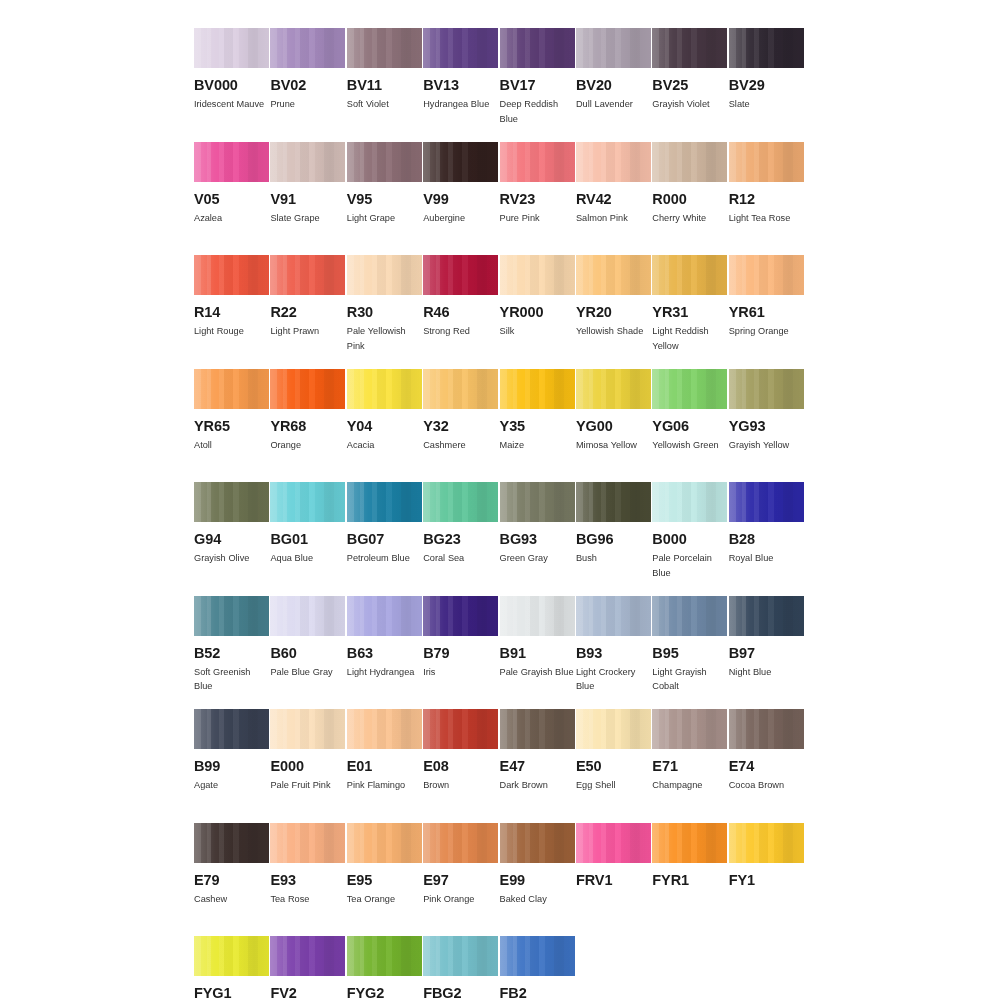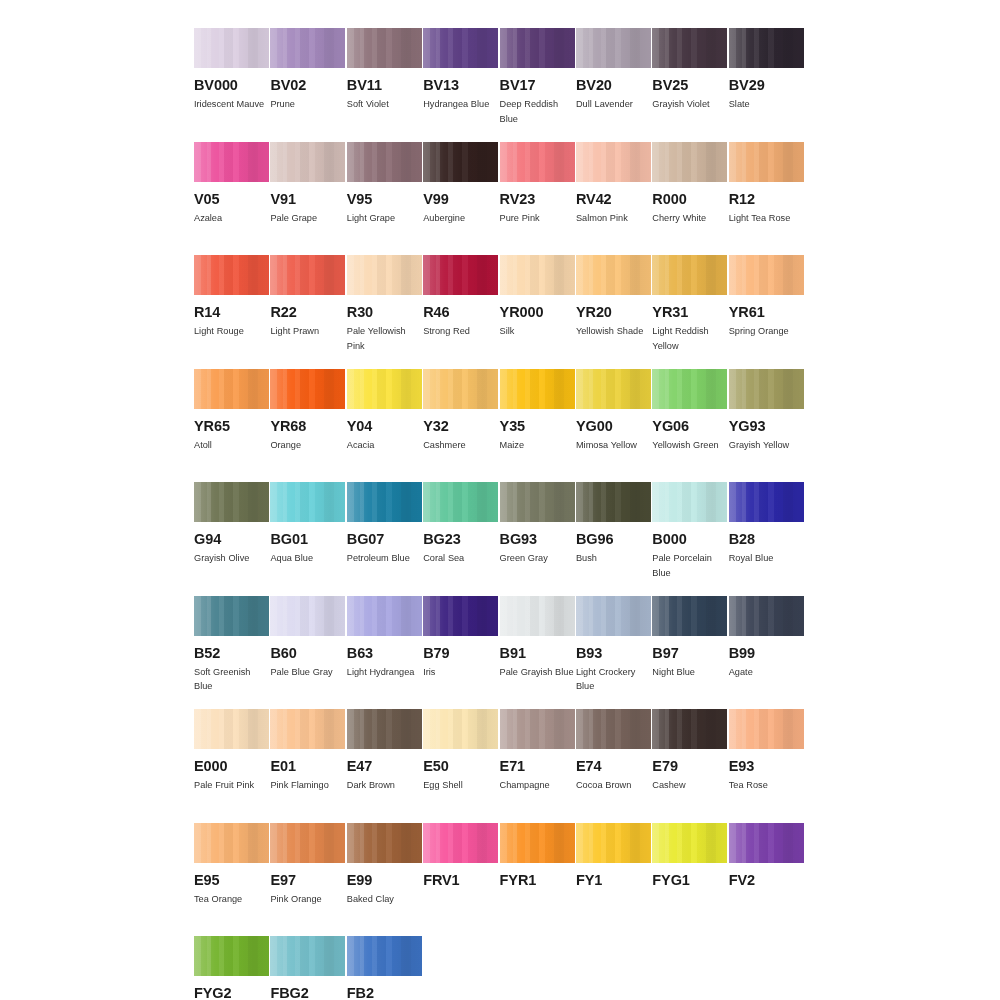--- a/index.html
+++ b/index.html
@@ -183,21 +183,21 @@
         <div class="code">V05</div>
         <div class="name">Azalea</div>
       </div>
       <div class="cell">
         <div class="swatch">
           <div class="base" style="background: rgb(214, 192, 186);"></div>
           <div class="tex"></div>
           <div class="shade"></div>
         </div>
         <div class="code">V91</div>
-        <div class="name">Pale Grape</div>
+        <div class="name">Slate Grape</div>
       </div>
       <div class="cell">
         <div class="swatch">
           <div class="base" style="background: rgb(140, 109, 116);"></div>
           <div class="tex"></div>
           <div class="shade"></div>
         </div>
         <div class="code">V95</div>
         <div class="name">Light Grape</div>
       </div>
@@ -511,20 +511,29 @@
         <div class="swatch">
           <div class="base" style="background: rgb(169, 185, 208);"></div>
           <div class="tex"></div>
           <div class="shade"></div>
         </div>
         <div class="code">B93</div>
         <div class="name">Light Crockery Blue</div>
       </div>
       <div class="cell">
         <div class="swatch">
+          <div class="base" style="background: rgb(110, 136, 166);"></div>
+          <div class="tex"></div>
+          <div class="shade"></div>
+        </div>
+        <div class="code">B95</div>
+        <div class="name">Light Grayish Cobalt</div>
+      </div>
+      <div class="cell">
+        <div class="swatch">
           <div class="base" style="background: rgb(50, 68, 89);"></div>
           <div class="tex"></div>
           <div class="shade"></div>
         </div>
         <div class="code">B97</div>
         <div class="name">Night Blue</div>
       </div>
       <div class="cell">
         <div class="swatch">
           <div class="base" style="background: rgb(58, 66, 84);"></div>
@@ -544,20 +553,29 @@
         <div class="name">Pale Fruit Pink</div>
       </div>
       <div class="cell">
         <div class="swatch">
           <div class="base" style="background: rgb(251, 195, 145);"></div>
           <div class="tex"></div>
           <div class="shade"></div>
         </div>
         <div class="code">E01</div>
         <div class="name">Pink Flamingo</div>
+      </div>
+      <div class="cell">
+        <div class="swatch">
+          <div class="base" style="background: rgb(192, 57, 42);"></div>
+          <div class="tex"></div>
+          <div class="shade"></div>
+        </div>
+        <div class="code">E08</div>
+        <div class="name">Brown</div>
       </div>
       <div class="cell">
         <div class="swatch">
           <div class="base" style="background: rgb(108, 91, 77);"></div>
           <div class="tex"></div>
           <div class="shade"></div>
         </div>
         <div class="code">E47</div>
         <div class="name">Dark Brown</div>
       </div>

